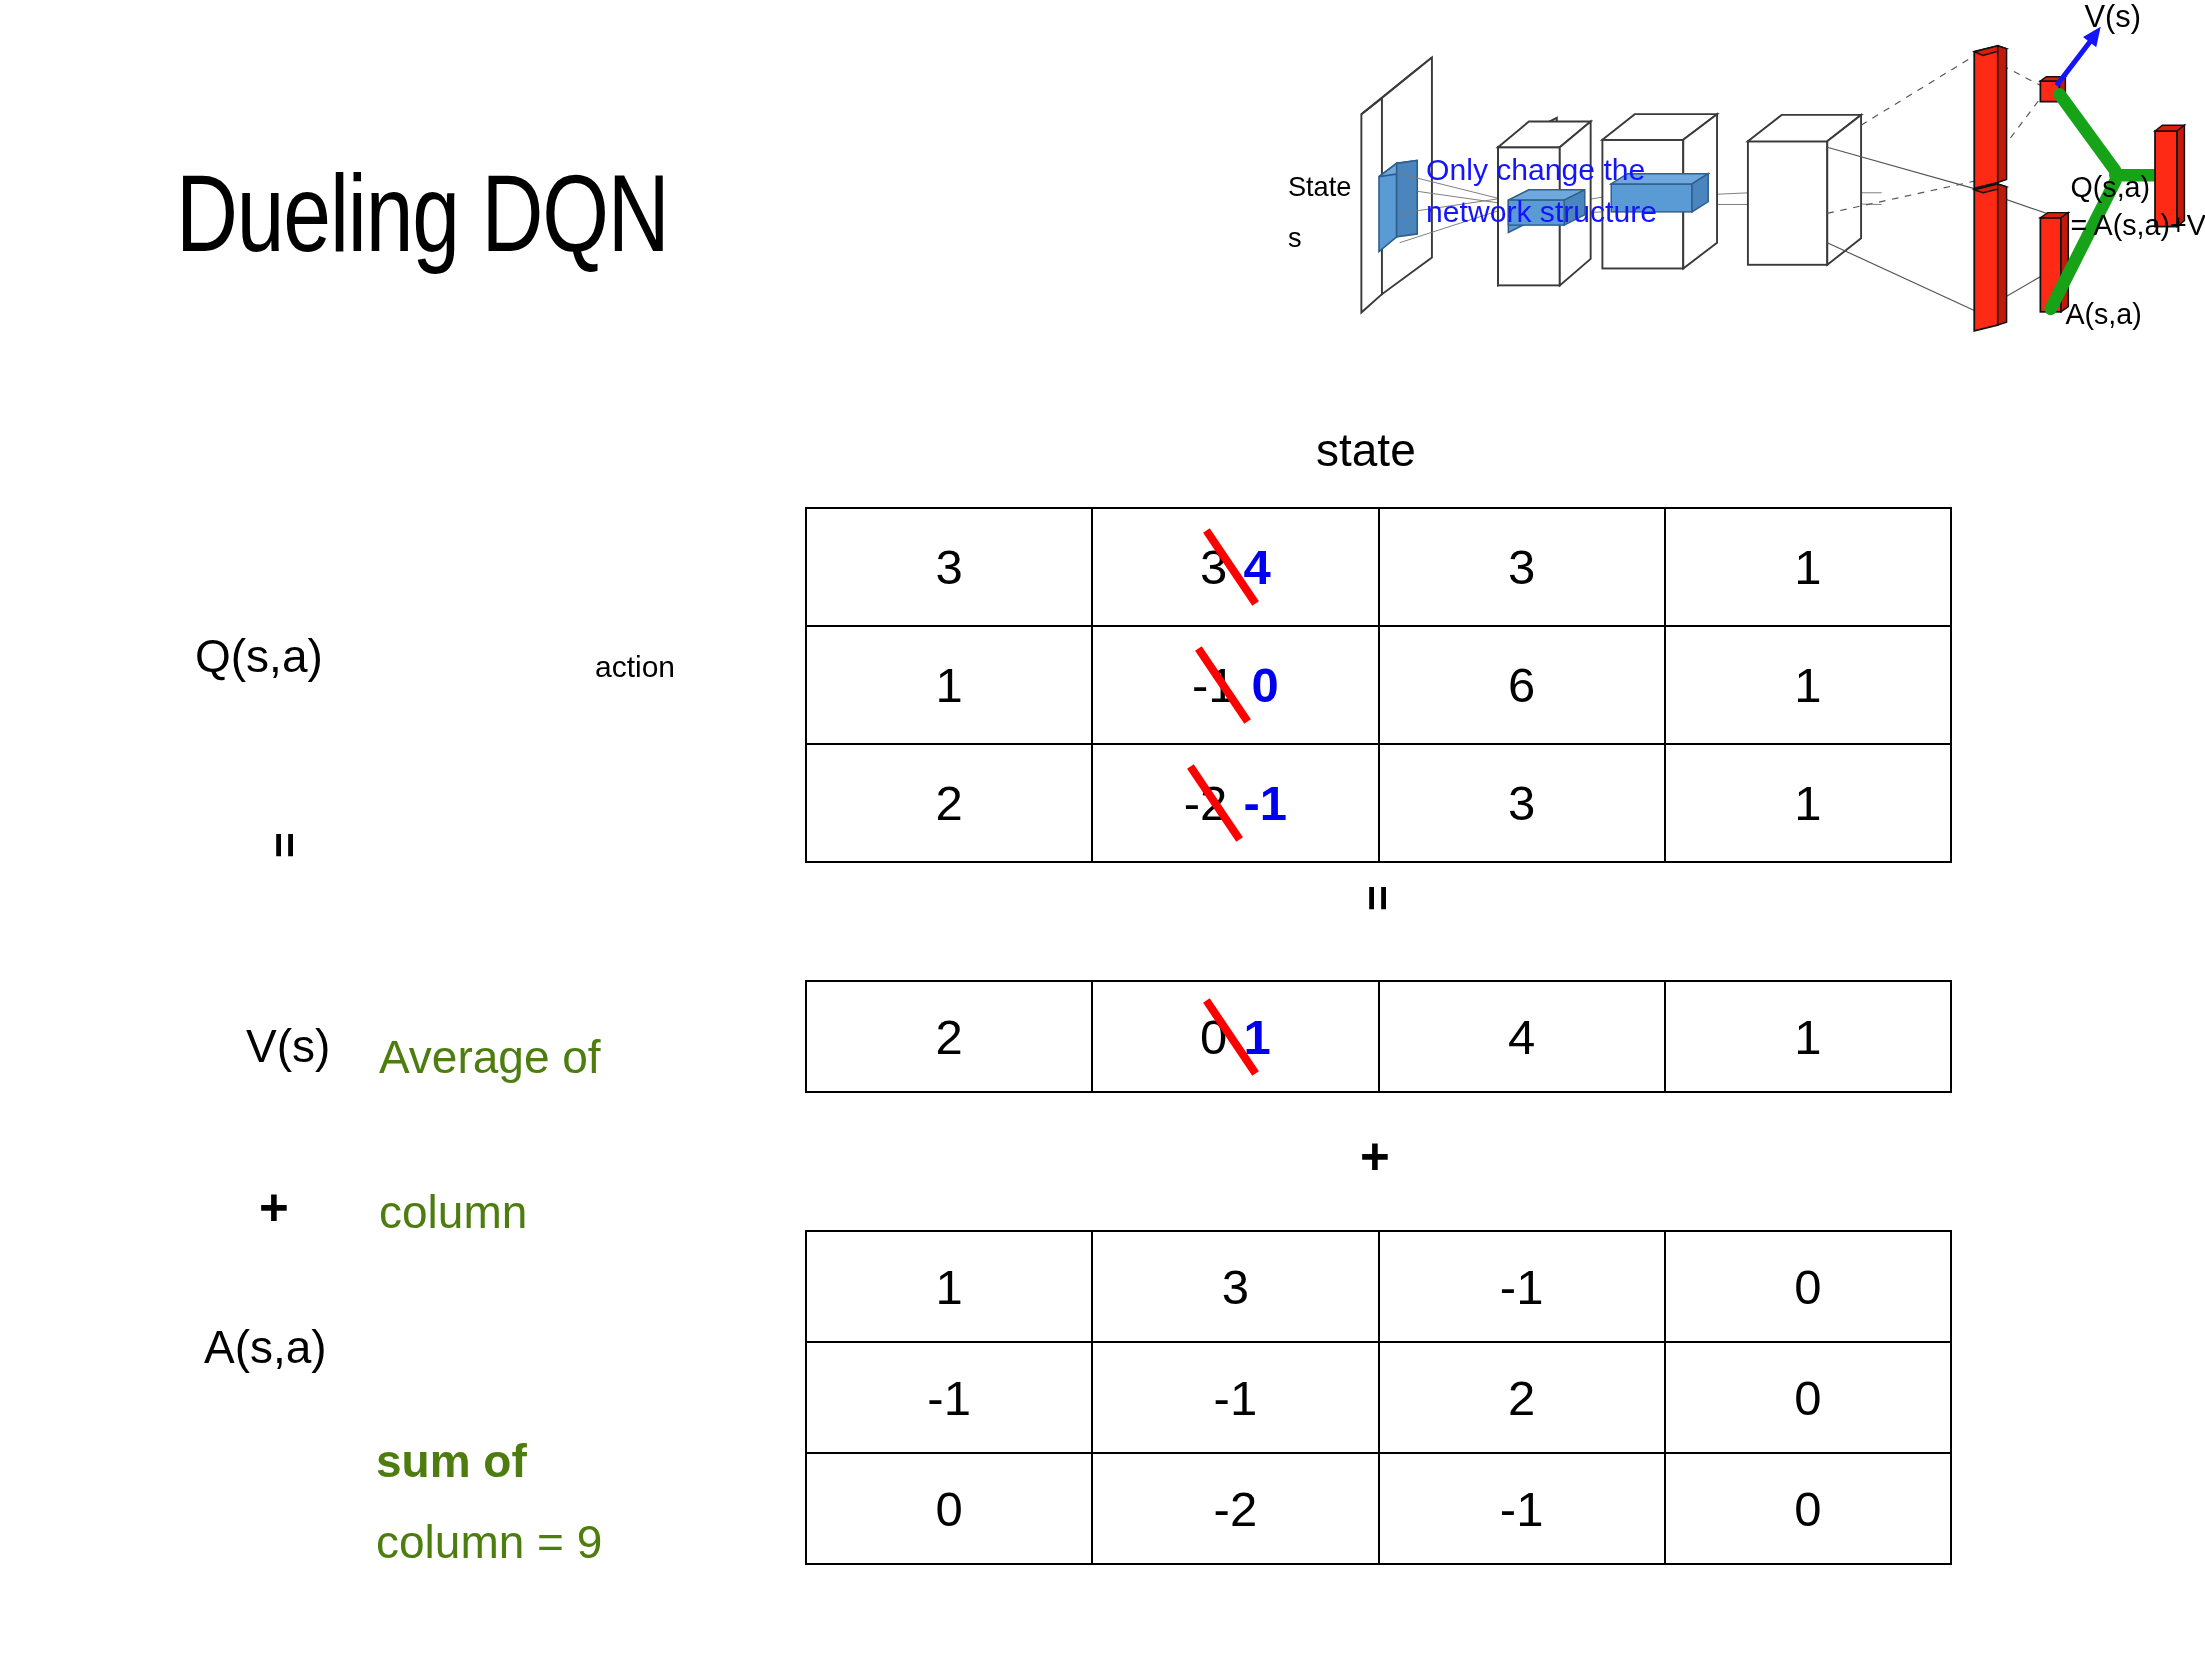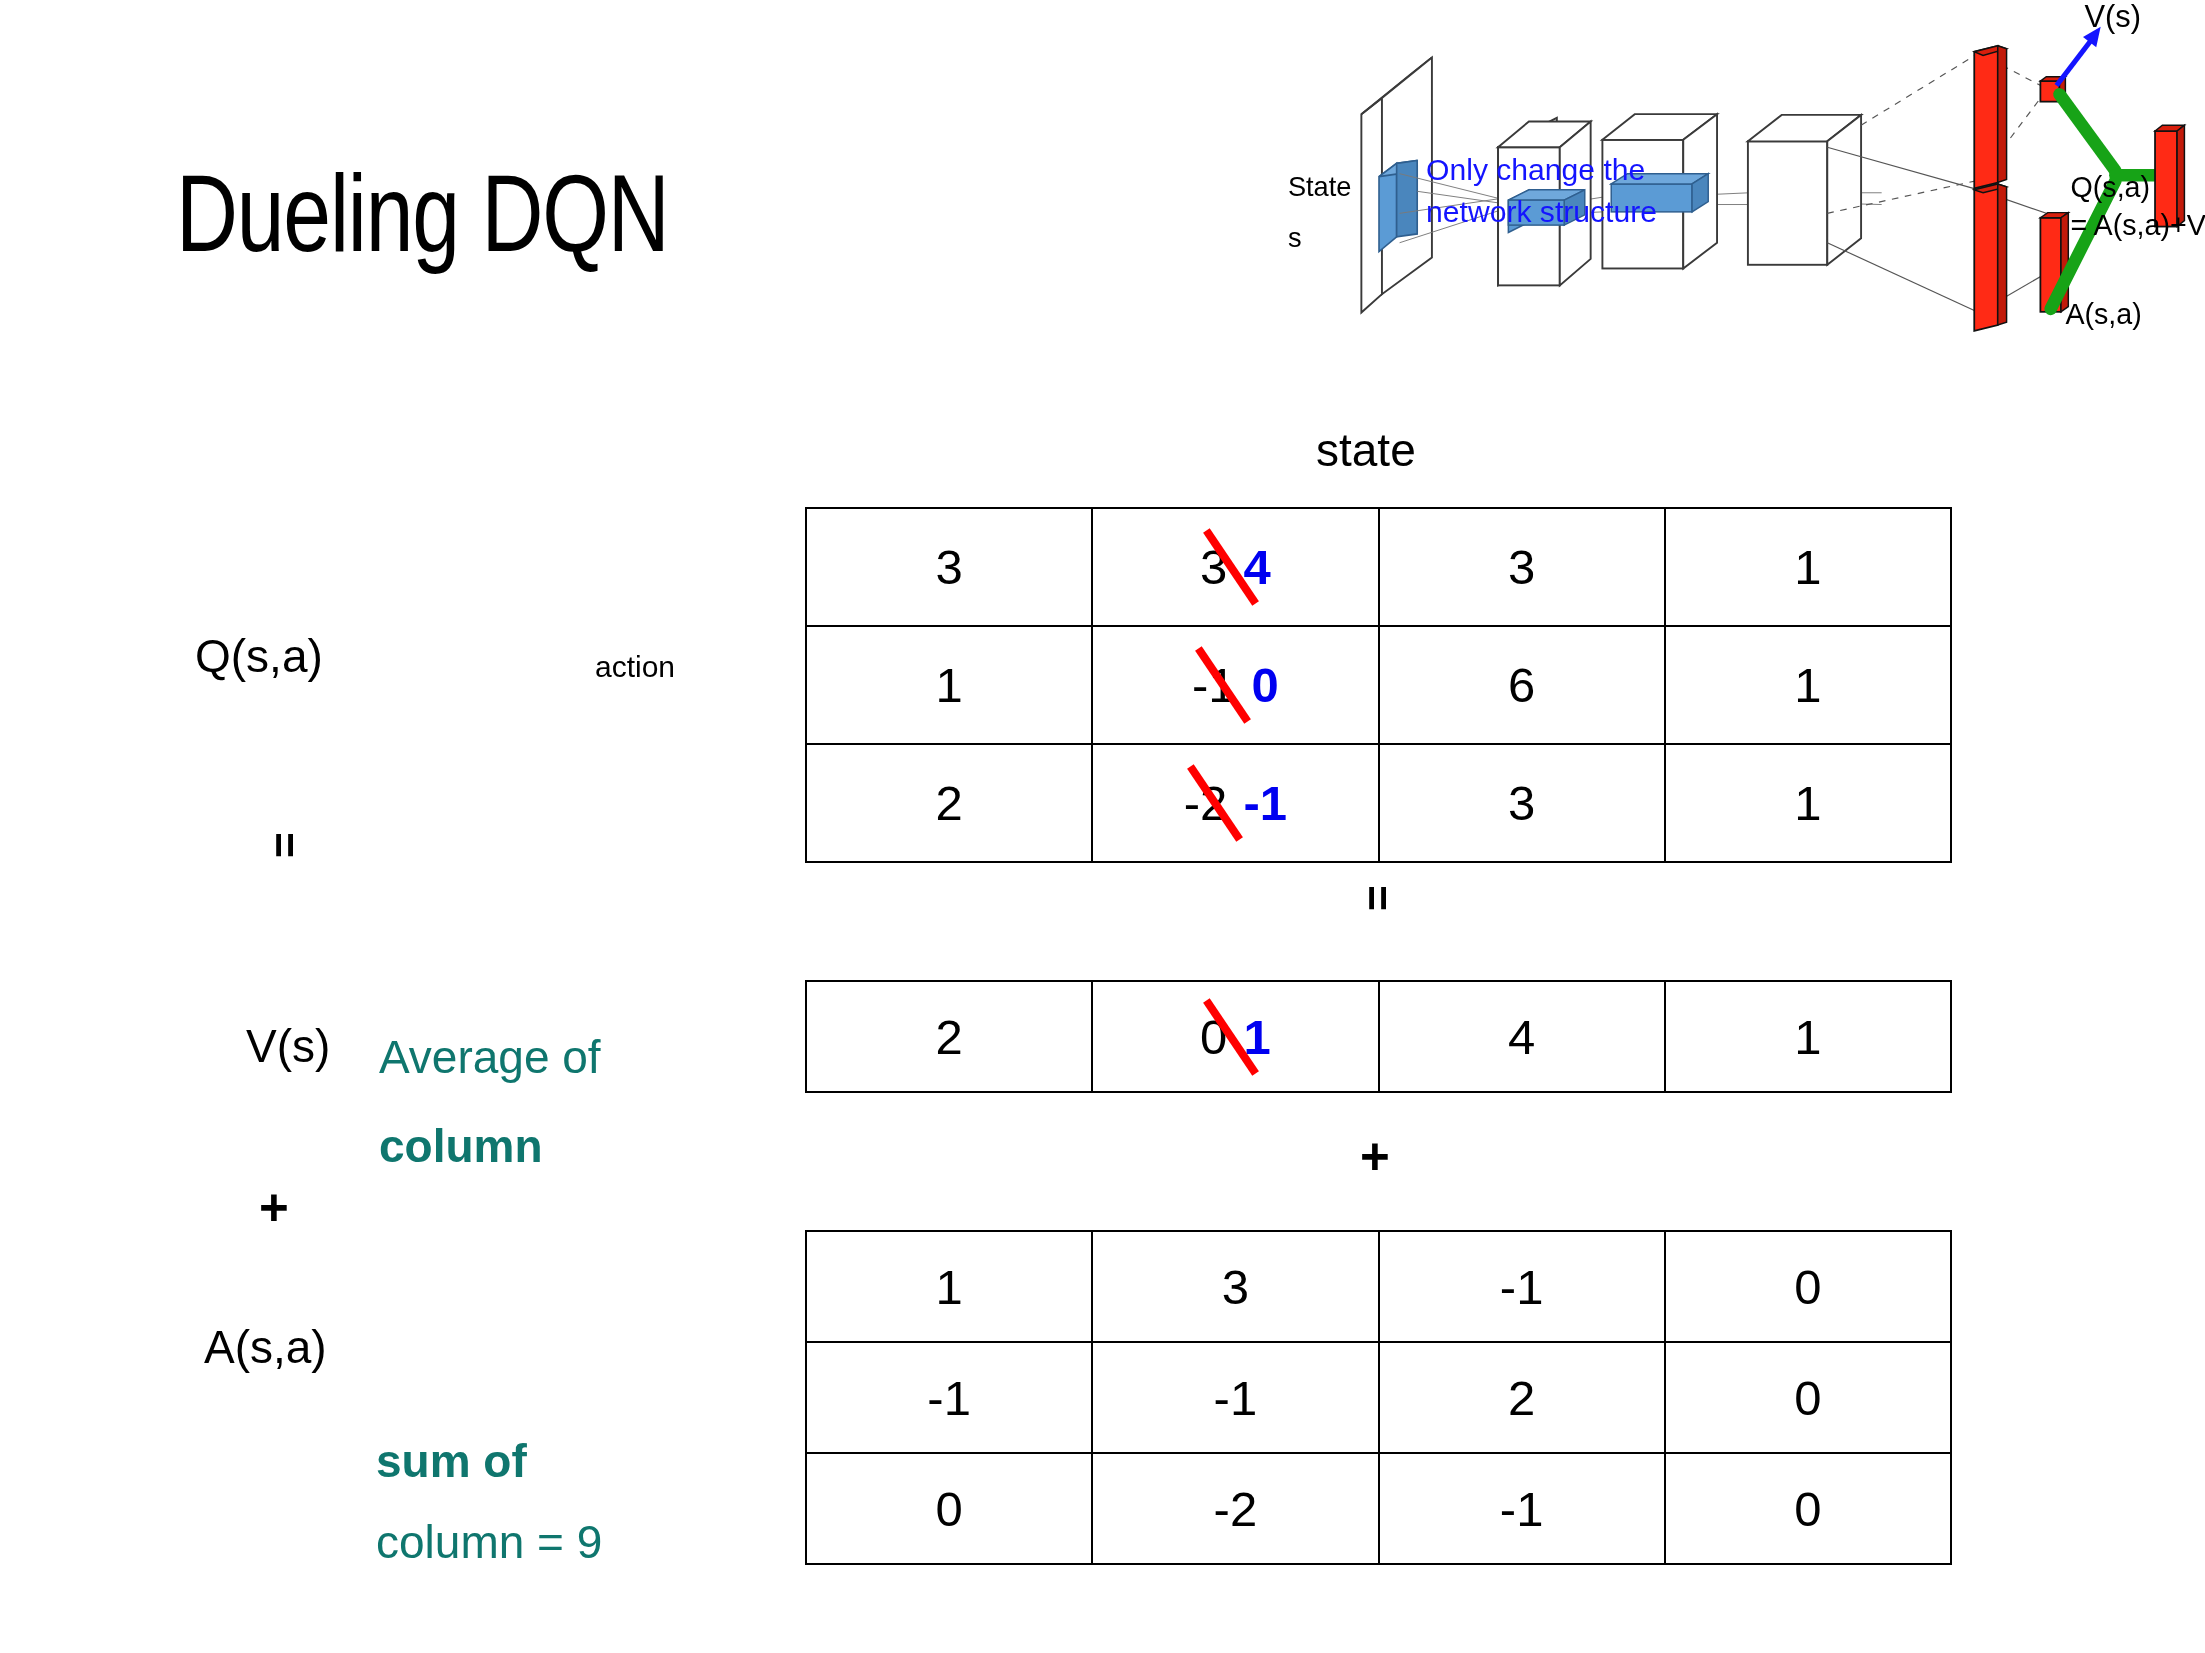--- a/index.html
+++ b/index.html
@@ -53,21 +53,21 @@
   
   .lbl {
     position: absolute;
     white-space: nowrap;
     font-family: "Liberation Sans", sans-serif;
     font-size: 46px;
     color: #000000;
     line-height: 1.08;
   }
   .lbl-blue {
-    color: #0f766e;
+    color: #4d7c0f;
   }
   .op-eq {
     position: absolute;
     font-size: 44px;
     font-weight: 700;
     color: #000;
     font-family: "Liberation Sans", sans-serif;
     line-height: 1;
   }
   .op-eq.rot {
@@ -273,21 +273,21 @@
   </svg>
 </div>
 
 <div id="label-state" class="lbl">state</div>
 <div id="label-action" class="lbl">action</div>
 
 <div class="lbl" style="left:195px; top:632px;">Q(s,a)</div>
 <div class="op-eq rot" style="left:271px; top:823px;">=</div>
 <div class="lbl" style="left:246px; top:1022px;">V(s)</div>
 <div class="lbl lbl-blue" style="left:379px; top:1033px;">Average of</div>
-<div class="lbl lbl-blue" style="left:379px; top:1122px;font-weight:bold;">column</div>
+<div class="lbl lbl-blue" style="left:379px; top:1188px;">column</div>
 <div class="op-plus" style="left:259px; top:1182px;">+</div>
 <div class="lbl" style="left:204px; top:1323px;">A(s,a)</div>
 <div class="lbl lbl-blue" style="left:376px; top:1437px;font-weight:bold;">sum of</div>
 <div class="lbl lbl-blue" style="left:376px; top:1518px;">column = 9</div>
 
 <div class="op-eq rot" style="left:1364px; top:876px;">=</div>
 <div class="op-plus" style="left:1360px; top:1131px;">+</div>
 
 <table class="grid" id="table-q">
     <tbody>

